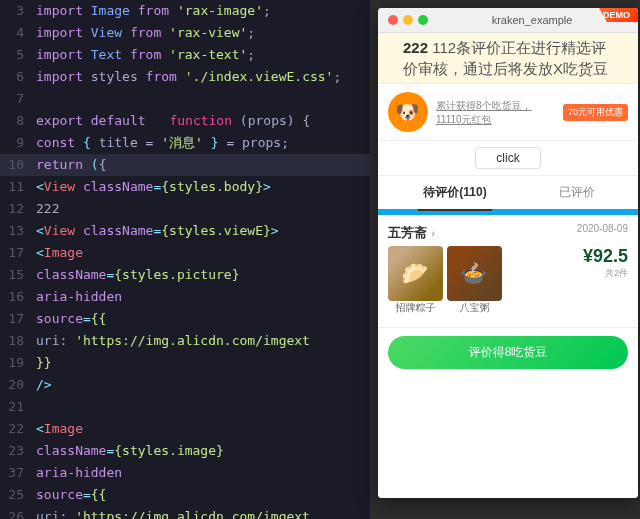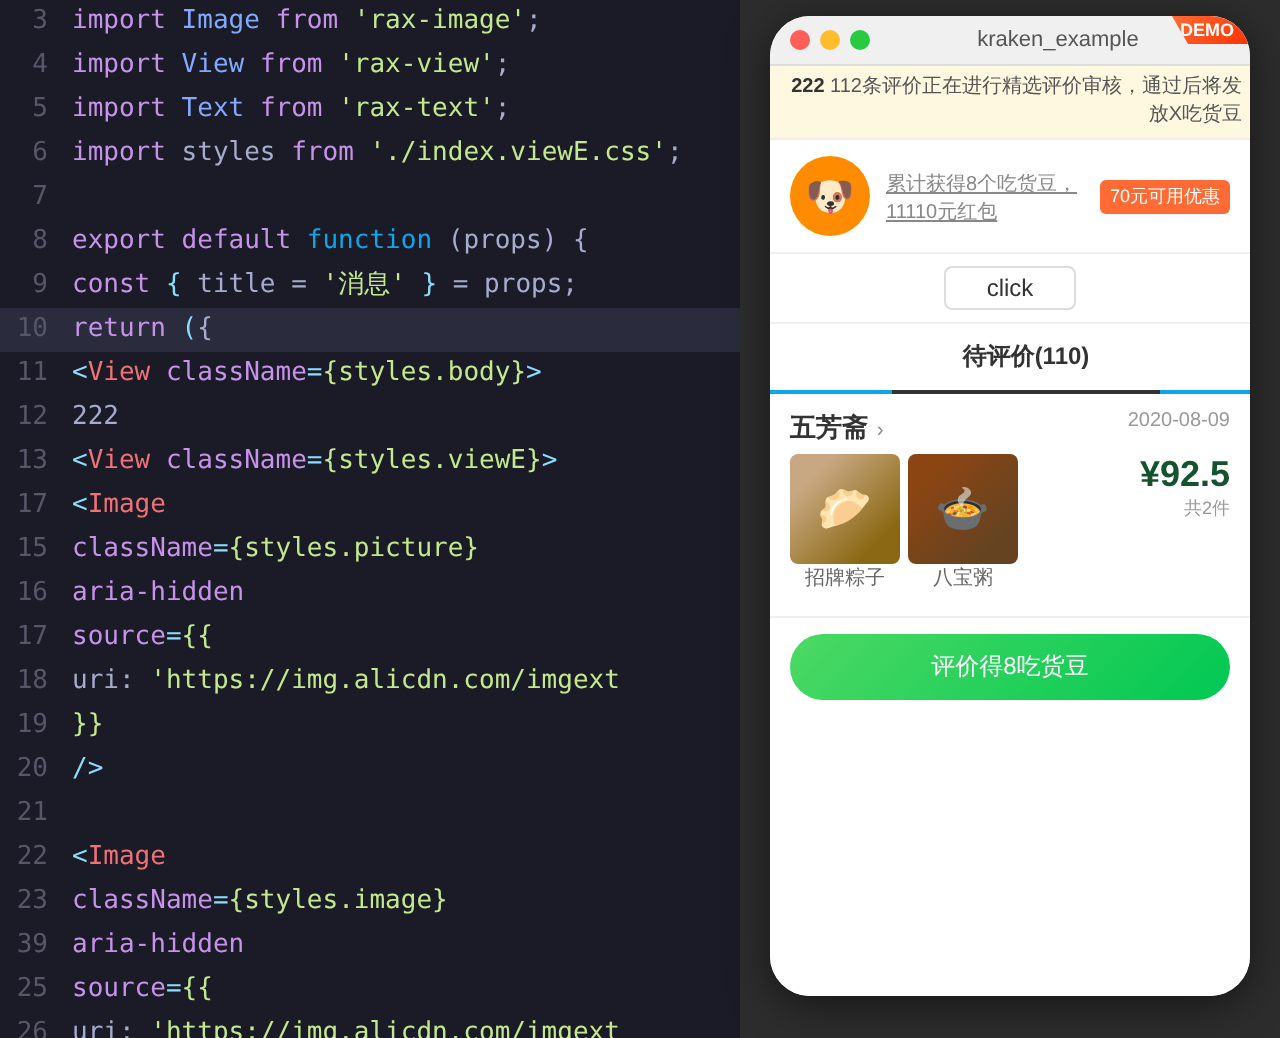--- a/index.html
+++ b/index.html
@@ -54,21 +54,21 @@
     .line-content {
       flex: 1;
       white-space: nowrap;
       overflow: hidden;
       font-size: 13px;
       padding-left: 4px;
     }
 
     
     .kw { color: #c792ea; }
-    .kw2 { color: #0ea5e9; }
+    .kw2 { color: #ec4899; margin-left: 16px; }
     .fn { color: #82aaff; }
     .str { color: #c3e88d; }
     .tag { color: #f07178; }
     .attr { color: #c792ea; }
     .val { color: #c3e88d; }
     .plain { color: #a6accd; }
     .punct { color: #89ddff; }
     .url-text { color: #c3e88d; }
 
     
@@ -76,24 +76,24 @@
       flex: 1;
       background: #2d2d2d;
       display: flex;
       flex-direction: column;
       align-items: center;
       padding: 8px;
       position: relative;
     }
 
     .phone-frame {
-      width: 240px;
+      width: 260px;
       height: 490px;
       background: #f5f5f5;
-      border-radius: 20px;
+      border-radius: 4px;
       overflow: hidden;
       display: flex;
       flex-direction: column;
       box-shadow: 0 4px 20px rgba(0,0,0,0.5);
       position: relative;
     }
 
     
     .phone-topbar {
       background: #f0f0f0;
@@ -159,26 +159,25 @@
       background: #fff;
       overflow-y: auto;
       display: flex;
       flex-direction: column;
       font-family: -apple-system, sans-serif;
     }
 
     
     .status-bar {
       background: #fff8e1;
-      padding: 4px 4px;
-      font-size: 10px;
+      padding: 4px 25px;
+      font-size: 15px;
       color: #555;
       border-bottom: 1px solid #eee;
       line-height: 1.4;
-      text-align: right;
     }
 
     .status-bar .status-num {
       font-weight: bold;
       color: #333;
     }
 
     
     .user-section {
       display: flex;
@@ -240,21 +239,21 @@
       border: 1px solid #ddd;
       border-radius: 4px;
       padding: 3px 20px;
       font-size: 12px;
       color: #333;
     }
 
     
     .review-tabs {
       display: flex;
-      border-bottom: 2px solid #0ea5e9;
+      border-bottom: 6px solid #0ea5e9;
       padding-left: 16px;
     }
 
     .tab-item {
       flex: 1;
       text-align: center;
       padding: 8px 0;
       font-size: 12px;
       color: #888;
       position: relative;
@@ -452,21 +451,21 @@
       </div>
       <div class="editor-line">
         <span class="line-number">22</span>
         <span class="line-content"><span class="plain">        </span><span class="punct">&lt;</span><span class="tag">Image</span></span>
       </div>
       <div class="editor-line">
         <span class="line-number">23</span>
         <span class="line-content"><span class="plain">          </span><span class="attr">className</span><span class="punct">=</span><span class="val">{styles.image}</span></span>
       </div>
       <div class="editor-line">
-        <span class="line-number">39</span>
+        <span class="line-number">37</span>
         <span class="line-content"><span class="plain">          </span><span class="attr">aria-hidden</span></span>
       </div>
       <div class="editor-line">
         <span class="line-number">25</span>
         <span class="line-content"><span class="plain">          </span><span class="attr">source</span><span class="punct">=</span><span class="val">{{</span></span>
       </div>
       <div class="editor-line">
         <span class="line-number">26</span>
         <span class="line-content"><span class="plain">            </span><span class="plain">uri: </span><span class="url-text">'https://img.alicdn.com/imgext</span></span>
       </div>
@@ -504,20 +503,21 @@
         </div>
         <div class="coupon-badge">70元可用优惠</div>
       </div>
 
       <div class="click-btn">
         <div class="click-btn-inner">click</div>
       </div>
 
       <div class="review-tabs">
         <div class="tab-item active" id="tab0">待评价(110)</div>
+        <div class="tab-item" id="tab1">已评价</div>
       </div>
 
       <div class="store-card">
         <div class="store-info-row">
           <div>
             <span class="store-name">五芳斋</span>
             <span class="store-arrow">›</span>
           </div>
           <div style="font-size:10px;color:#999;">2020-08-09</div>
         </div>

